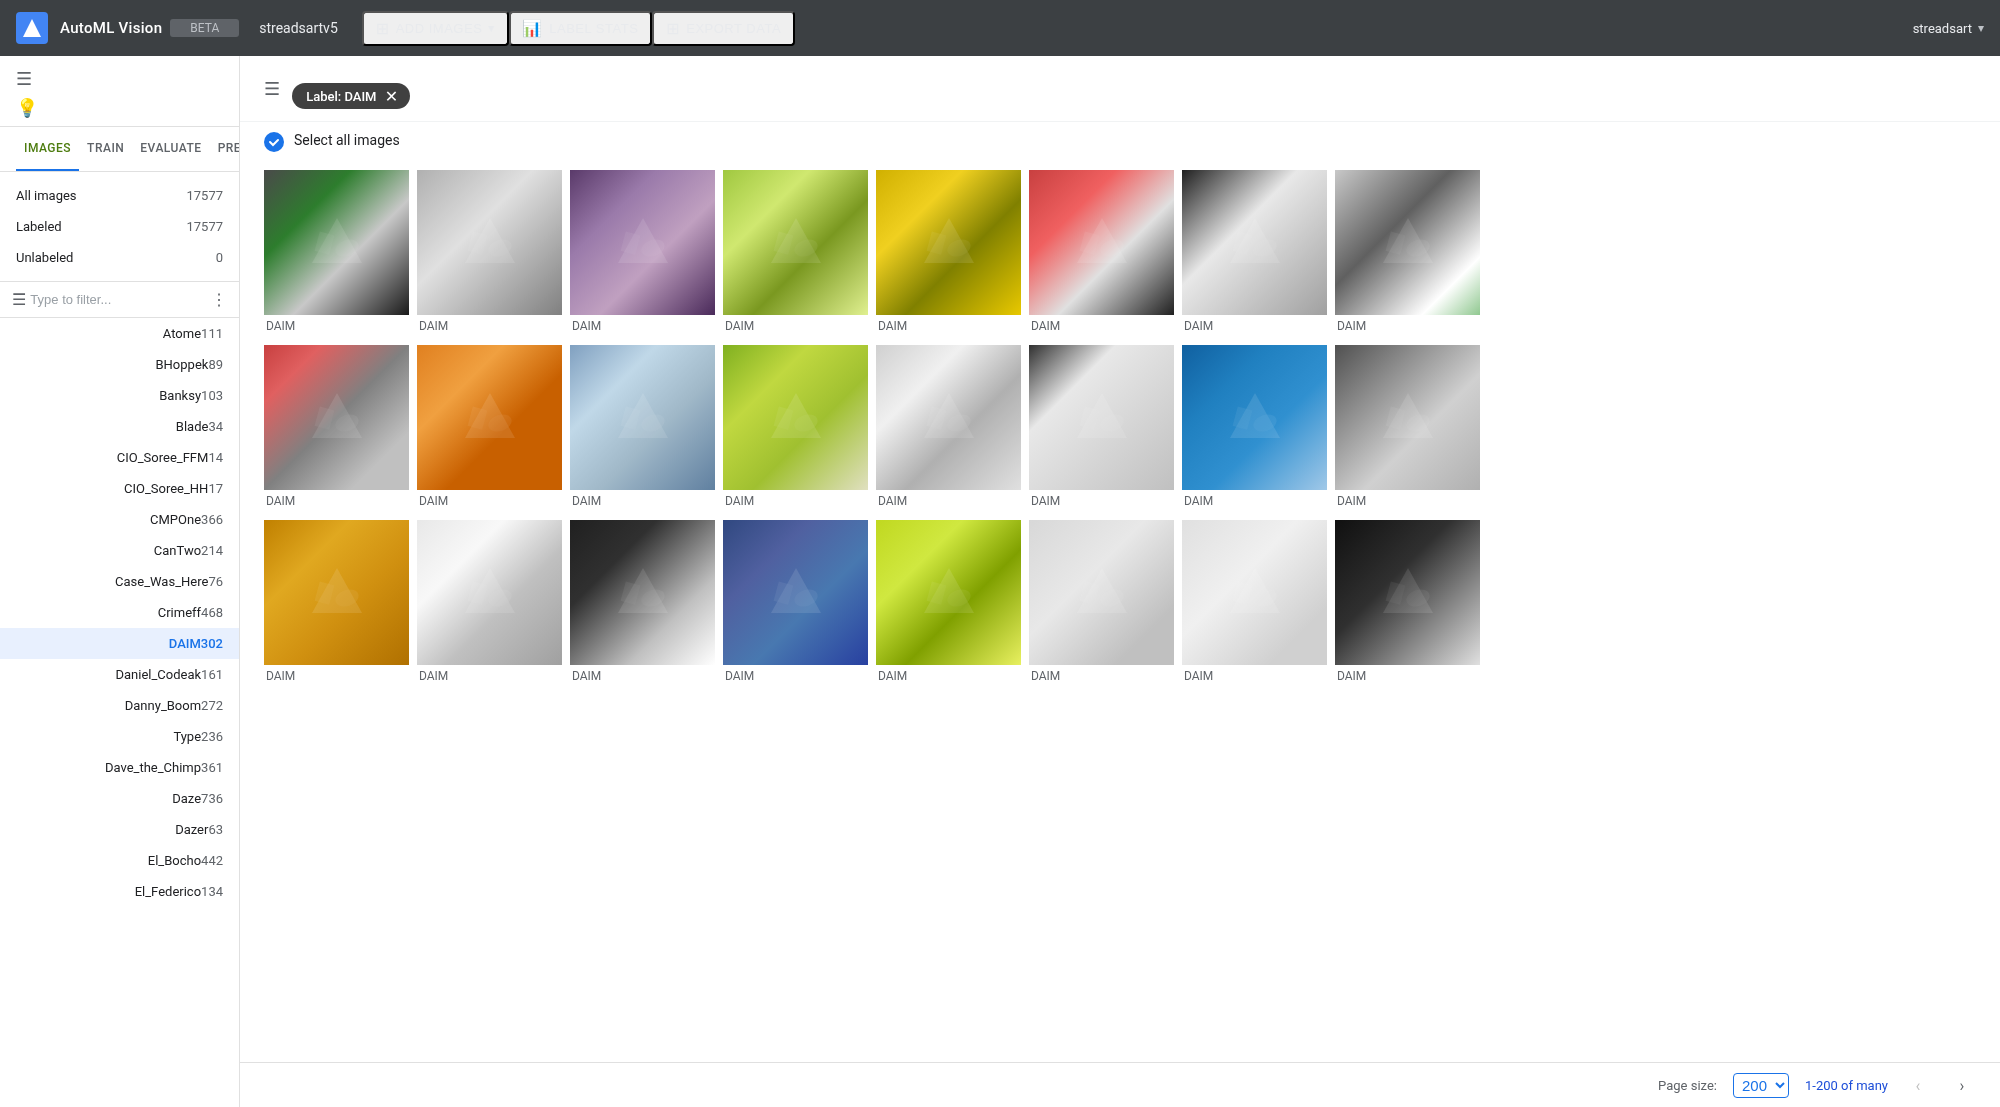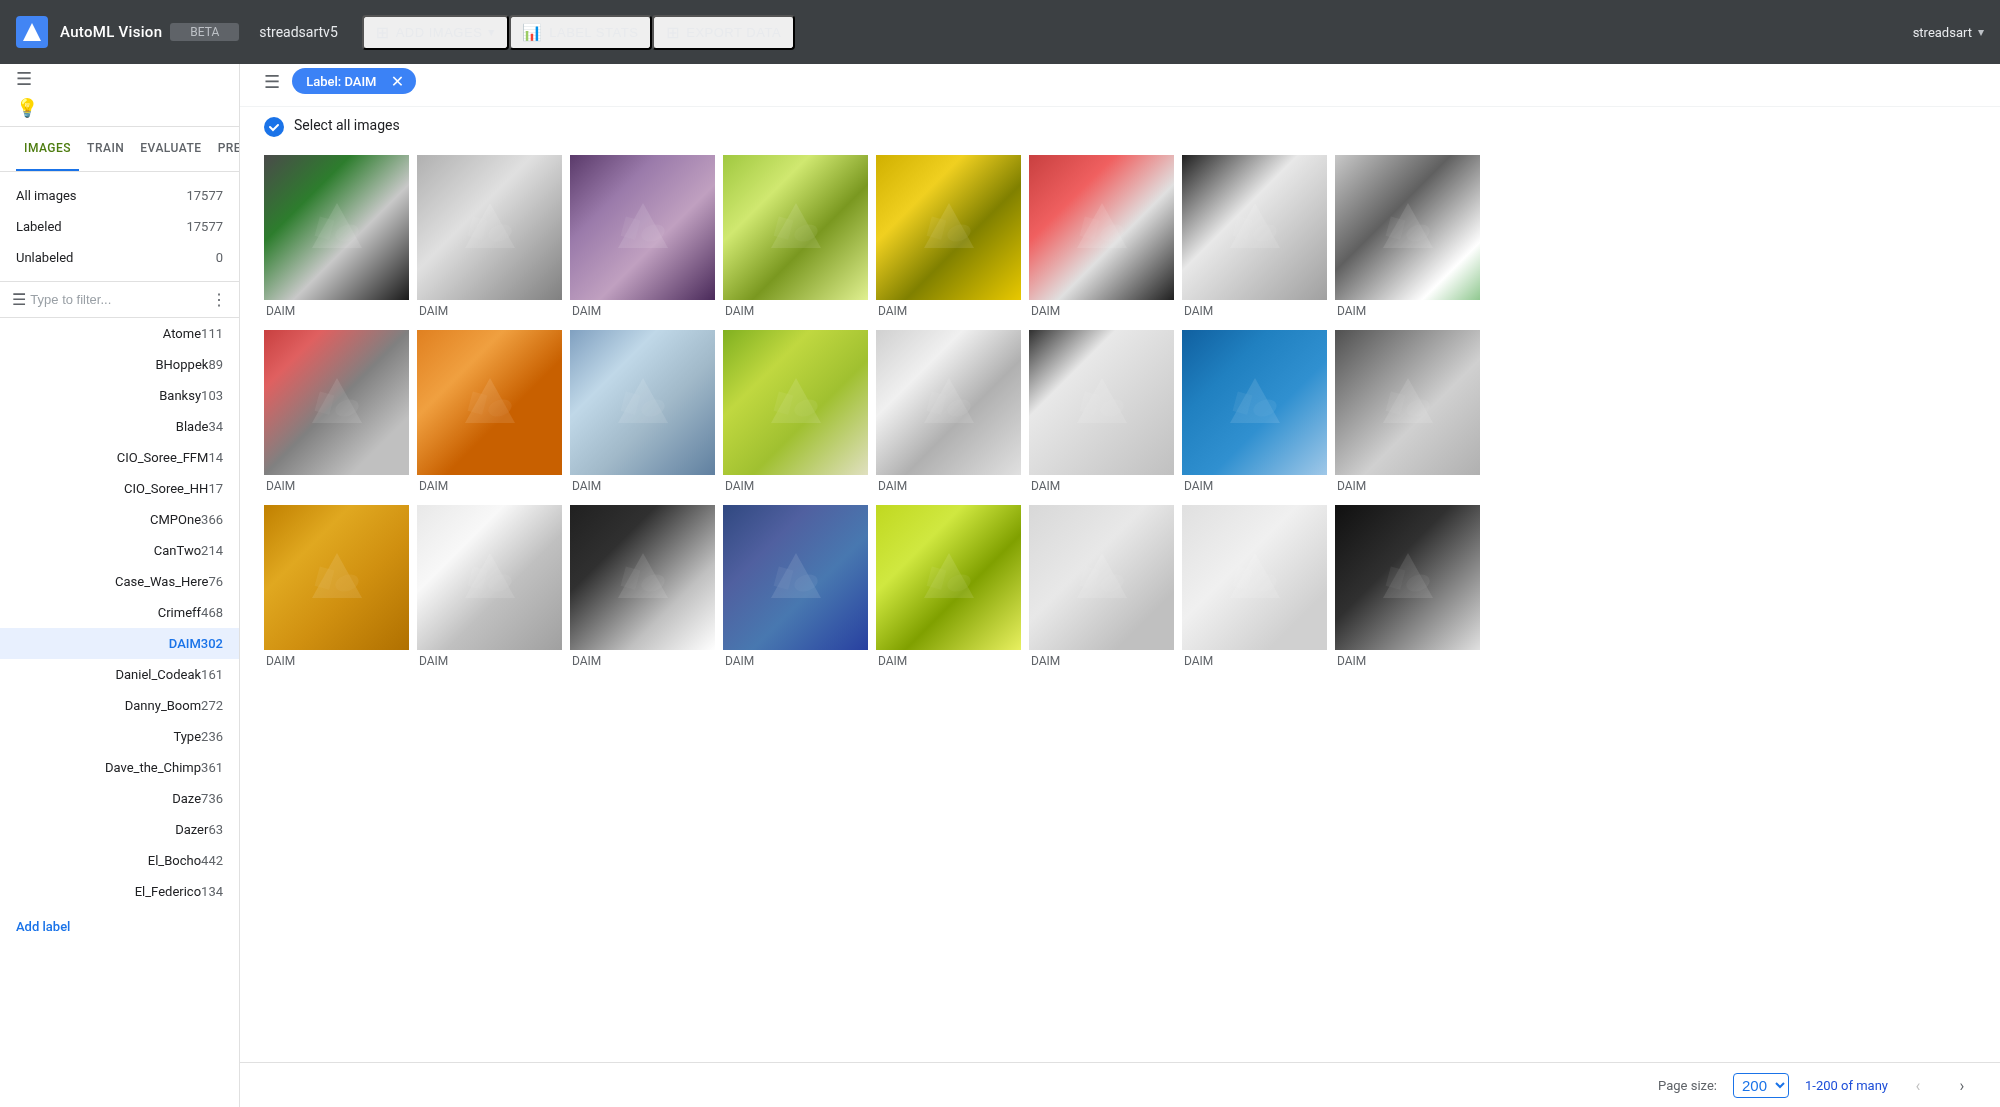--- a/index.html
+++ b/index.html
@@ -2,21 +2,21 @@
 <html><head>
   <meta charset="utf-8">
   <style>
     * { box-sizing: border-box; margin: 0; padding: 0; }
     body { font-family: 'Roboto', Arial, sans-serif; font-size: 13px; background: #f1f3f4; color: #202124; overflow: hidden; height: 1107px; width: 2000px; }
 
     
     .topnav {
       display: flex; align-items: center;
       background: #3c4043; color: #fff;
-      height: 64px; padding: 0 16px;
+      height: 56px; padding: 0 16px;
       position: fixed; top: 0; left: 0; right: 0; z-index: 100;
     }
     .topnav-logo { width: 32px; height: 32px; background: #4285f4; border-radius: 4px; display: flex; align-items: center; justify-content: center; margin-right: 12px; flex-shrink: 0; }
     .topnav-logo-inner { width: 18px; height: 18px; background: #fff; clip-path: polygon(50% 0%, 100% 100%, 0% 100%); }
     .topnav-appname { font-size: 15px; font-weight: 500; color: #fff; margin-right: 8px; letter-spacing: 0.3px; }
     .topnav-beta { font-size: 12px; background: #5f6368; color: #bdc1c6; padding: 2px 20px; border-radius: 3px; margin-right: 20px; }
     .topnav-project { font-size: 14px; color: #e8eaed; margin-right: 24px; font-weight: 400; }
     .topnav-btn { display: flex; align-items: center; gap: 6px; color: #e8eaed; font-size: 13px; font-weight: 500; cursor: pointer; padding: 6px 12px; border-radius: 4px; text-transform: uppercase; letter-spacing: 0.5px; }
     .topnav-btn .icon { font-size: 16px; }
     .topnav-spacer { flex: 1; }
@@ -48,21 +48,21 @@
     .add-label-btn { padding: 12px 16px; color: #1a73e8; font-size: 13px; cursor: pointer; font-weight: 500; }
 
     
     .content { flex: 1; display: flex; flex-direction: column; overflow: hidden; background: #fff; }
     .tab { padding: 14px 16px; font-size: 13px; font-weight: 500; color: #5f6368; cursor: pointer; border-bottom: 2px solid transparent; text-transform: uppercase; letter-spacing: 0.5px; }
     .tab.active { color: #4d7c0f; border-bottom-color: #1a73e8; }
 
     
     .content-header { display: flex; align-items: center; padding: 12px 24px; border-bottom: 1px solid #f1f3f4; background: #fff; flex-shrink: 0; gap: 12px; }
     .filter-btn { font-size: 18px; color: #5f6368; cursor: pointer; }
-    .chip { display: flex; align-items: center; gap: 12px; background: #3b82f6; color: #fff; padding: 4px 10px 4px 14px; border-radius: 20px; font-size: 13px; font-weight: 500; }
+    .chip { display: flex; align-items: center; gap: 6px; background: #404040; color: #fff; padding: 4px 10px 4px 14px; border-radius: 20px; font-size: 13px; font-weight: 500; margin-top: 15px; }
     .chip-close { cursor: pointer; font-size: 16px; display: flex; align-items: center; justify-content: center; width: 18px; height: 18px; border-radius: 50%; }
 
     
     .select-all-bar { display: flex; align-items: flex-start; padding: 10px 24px; gap: 10px; flex-shrink: 0; }
     .checkbox-circle { width: 20px; height: 20px; border-radius: 50%; background: #1a73e8; display: flex; align-items: center; justify-content: center; cursor: pointer; }
     .checkbox-circle svg { width: 12px; height: 12px; fill: #fff; }
     .select-all-label { font-size: 14px; color: #202124; cursor: pointer; }
 
     
     .image-grid-container { flex: 1; overflow-y: auto; padding: 8px 24px 24px 24px; }
@@ -248,21 +248,20 @@
         <div class="label-item">
           <span class="name">El_Bocho</span>
           <span class="count">442</span>
         </div>
         <div class="label-item">
           <span class="name">El_Federico</span>
           <span class="count">134</span>
         </div>
       </div>
 
-    <div class="add-label-btn">Add label</div>
   </aside>
 
   <main class="content">
 
     <div class="content-header">
       <span class="filter-btn">☰</span>
       <div class="chip">
         <span>Label: DAIM</span>
         <span class="chip-close">✕</span>
       </div>

